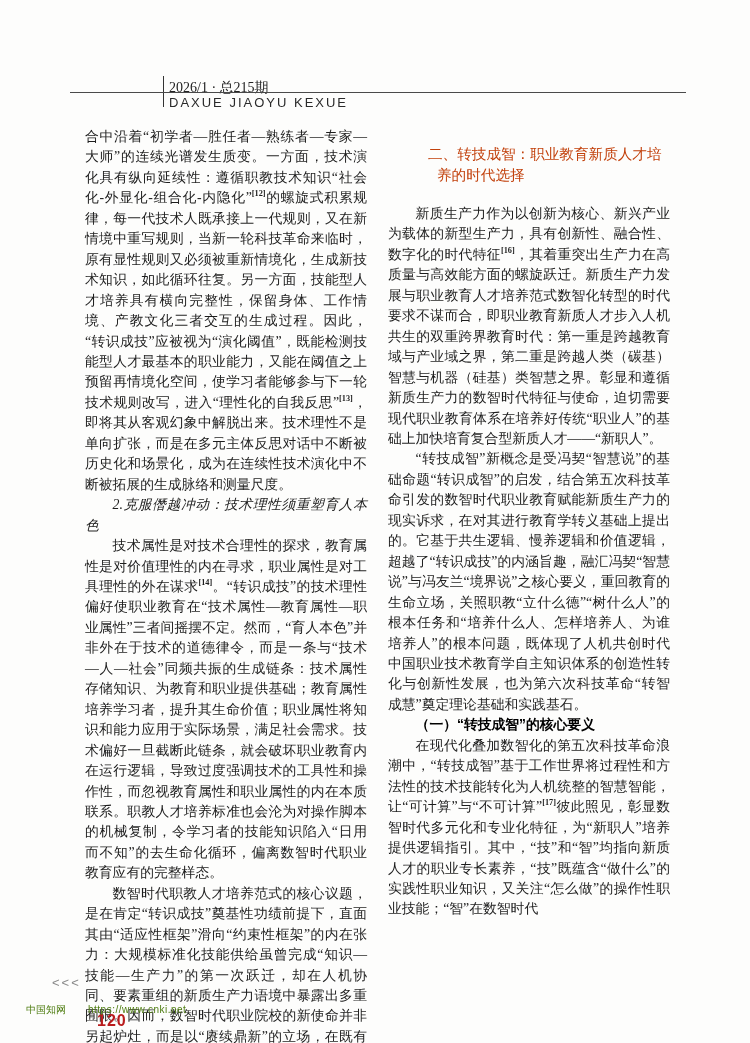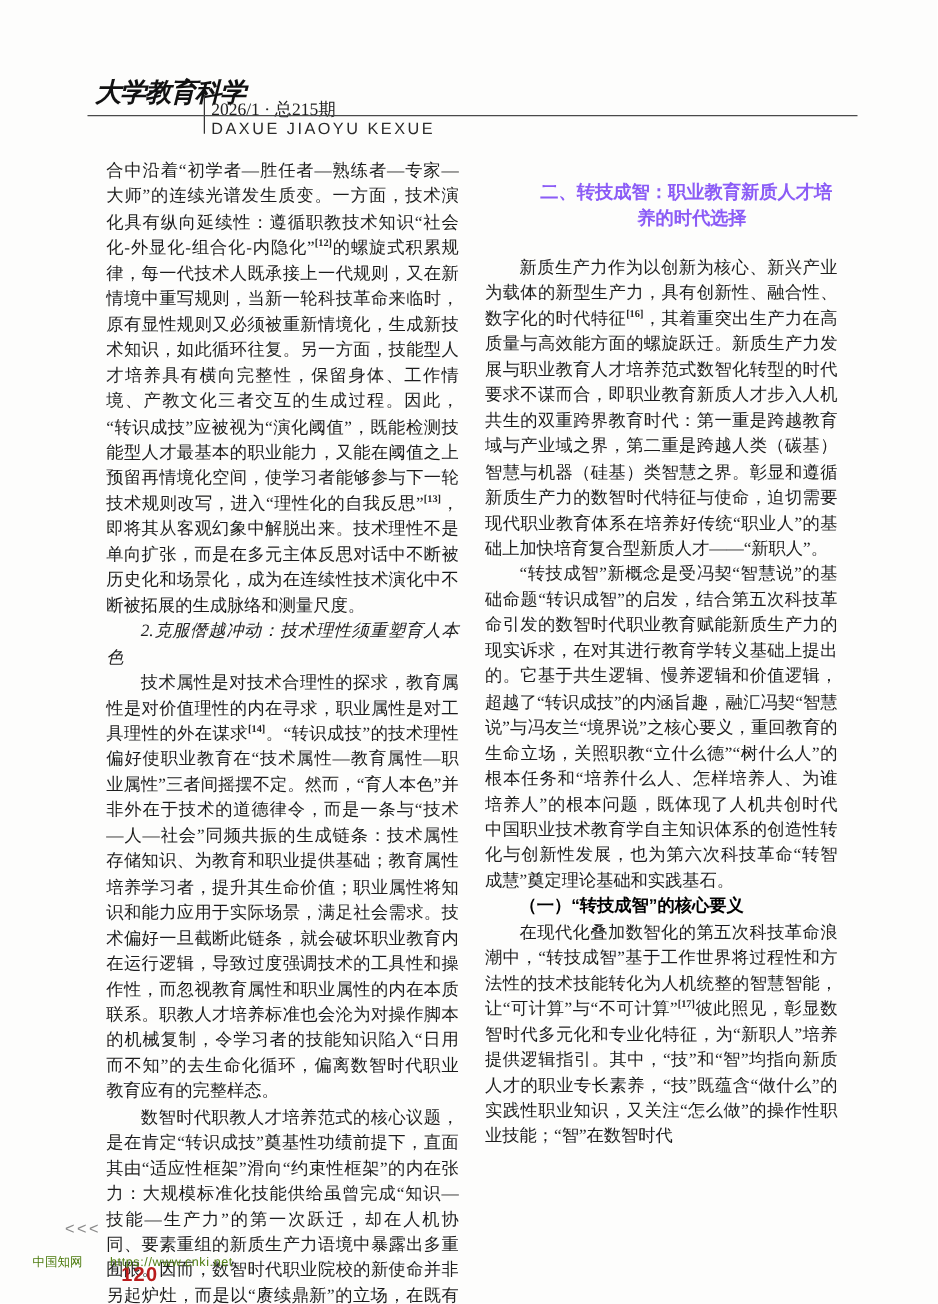--- a/index.html
+++ b/index.html
@@ -53,24 +53,24 @@
   .para.continuation { text-indent: 0; }
   sup { font-size: 0.6em; line-height: 0; vertical-align: super; letter-spacing: 0; font-weight: bold; }
 
   .sub-kai {
     font-style: italic;
     font-family: "Liberation Serif", serif;
   }
   .section-h2 {
     margin: 17px 0 18px 0;
     padding-left: 49px; text-indent: -9px;
-    font-weight: bold; font-size: 14.6px; line-height: 21px;
-    color: #8b5cf6;
+    font-weight: normal; font-size: 14.6px; line-height: 21px;
+    color: #c2410c;
     font-family: "Liberation Sans", sans-serif;
-    text-align: center;
+    text-align: left;
   }
   .sub-bold {
     font-weight: bold;
     font-family: "Liberation Sans", sans-serif;
     color: #000;
   }
 
   
   .pager-arrows {
     position: absolute; left: 52px; top: 975px;
@@ -87,21 +87,20 @@
     font-size: 10px; color: #4d7c0f;
     font-family: "Liberation Sans", sans-serif; white-space: nowrap;
   }
   .watermark .url { margin-left: 22px; letter-spacing: 0.5px; }
 </style>
 </head>
 <body>
 
 <div class="page">
 
-  <div class="logo">大学教育科学</div>
   <div class="header-vbar"></div>
   <div class="issue-info">2026/1 · 总215期</div>
   <div class="header-rule"></div>
   <div class="pinyin-title">DAXUE JIAOYU KEXUE</div>
 
   <section class="col col-left">
     <p class="para continuation">合中沿着“初学者—胜任者—熟练者—专家—大师”的连续光谱发生质变。一方面，技术演化具有纵向延续性：遵循职教技术知识“社会化-外显化-组合化-内隐化”<sup>[12]</sup>的螺旋式积累规律，每一代技术人既承接上一代规则，又在新情境中重写规则，当新一轮科技革命来临时，原有显性规则又必须被重新情境化，生成新技术知识，如此循环往复。另一方面，技能型人才培养具有横向完整性，保留身体、工作情境、产教文化三者交互的生成过程。因此，“转识成技”应被视为“演化阈值”，既能检测技能型人才最基本的职业能力，又能在阈值之上预留再情境化空间，使学习者能够参与下一轮技术规则改写，进入“理性化的自我反思”<sup>[13]</sup>，即将其从客观幻象中解脱出来。技术理性不是单向扩张，而是在多元主体反思对话中不断被历史化和场景化，成为在连续性技术演化中不断被拓展的生成脉络和测量尺度。</p>
     <p class="para sub-kai">2.克服僭越冲动：技术理性须重塑育人本色</p>
     <p class="para">技术属性是对技术合理性的探求，教育属性是对价值理性的内在寻求，职业属性是对工具理性的外在谋求<sup>[14]</sup>。“转识成技”的技术理性偏好使职业教育在“技术属性—教育属性—职业属性”三者间摇摆不定。然而，“育人本色”并非外在于技术的道德律令，而是一条与“技术—人—社会”同频共振的生成链条：技术属性存储知识、为教育和职业提供基础；教育属性培养学习者，提升其生命价值；职业属性将知识和能力应用于实际场景，满足社会需求。技术偏好一旦截断此链条，就会破坏职业教育内在运行逻辑，导致过度强调技术的工具性和操作性，而忽视教育属性和职业属性的内在本质联系。职教人才培养标准也会沦为对操作脚本的机械复制，令学习者的技能知识陷入“日用而不知”的去生命化循环，偏离数智时代职业教育应有的完整样态。</p>
     <p class="para">数智时代职教人才培养范式的核心议题，是在肯定“转识成技”奠基性功绩前提下，直面其由“适应性框架”滑向“约束性框架”的内在张力：大规模标准化技能供给虽曾完成“知识—技能—生产力”的第一次跃迁，却在人机协同、要素重组的新质生产力语境中暴露出多重囿限。因而，数智时代职业院校的新使命并非另起炉灶，而是以“赓续鼎新”的立场，在既有人才培养范式中植入跨界协同、具身认知</p>

